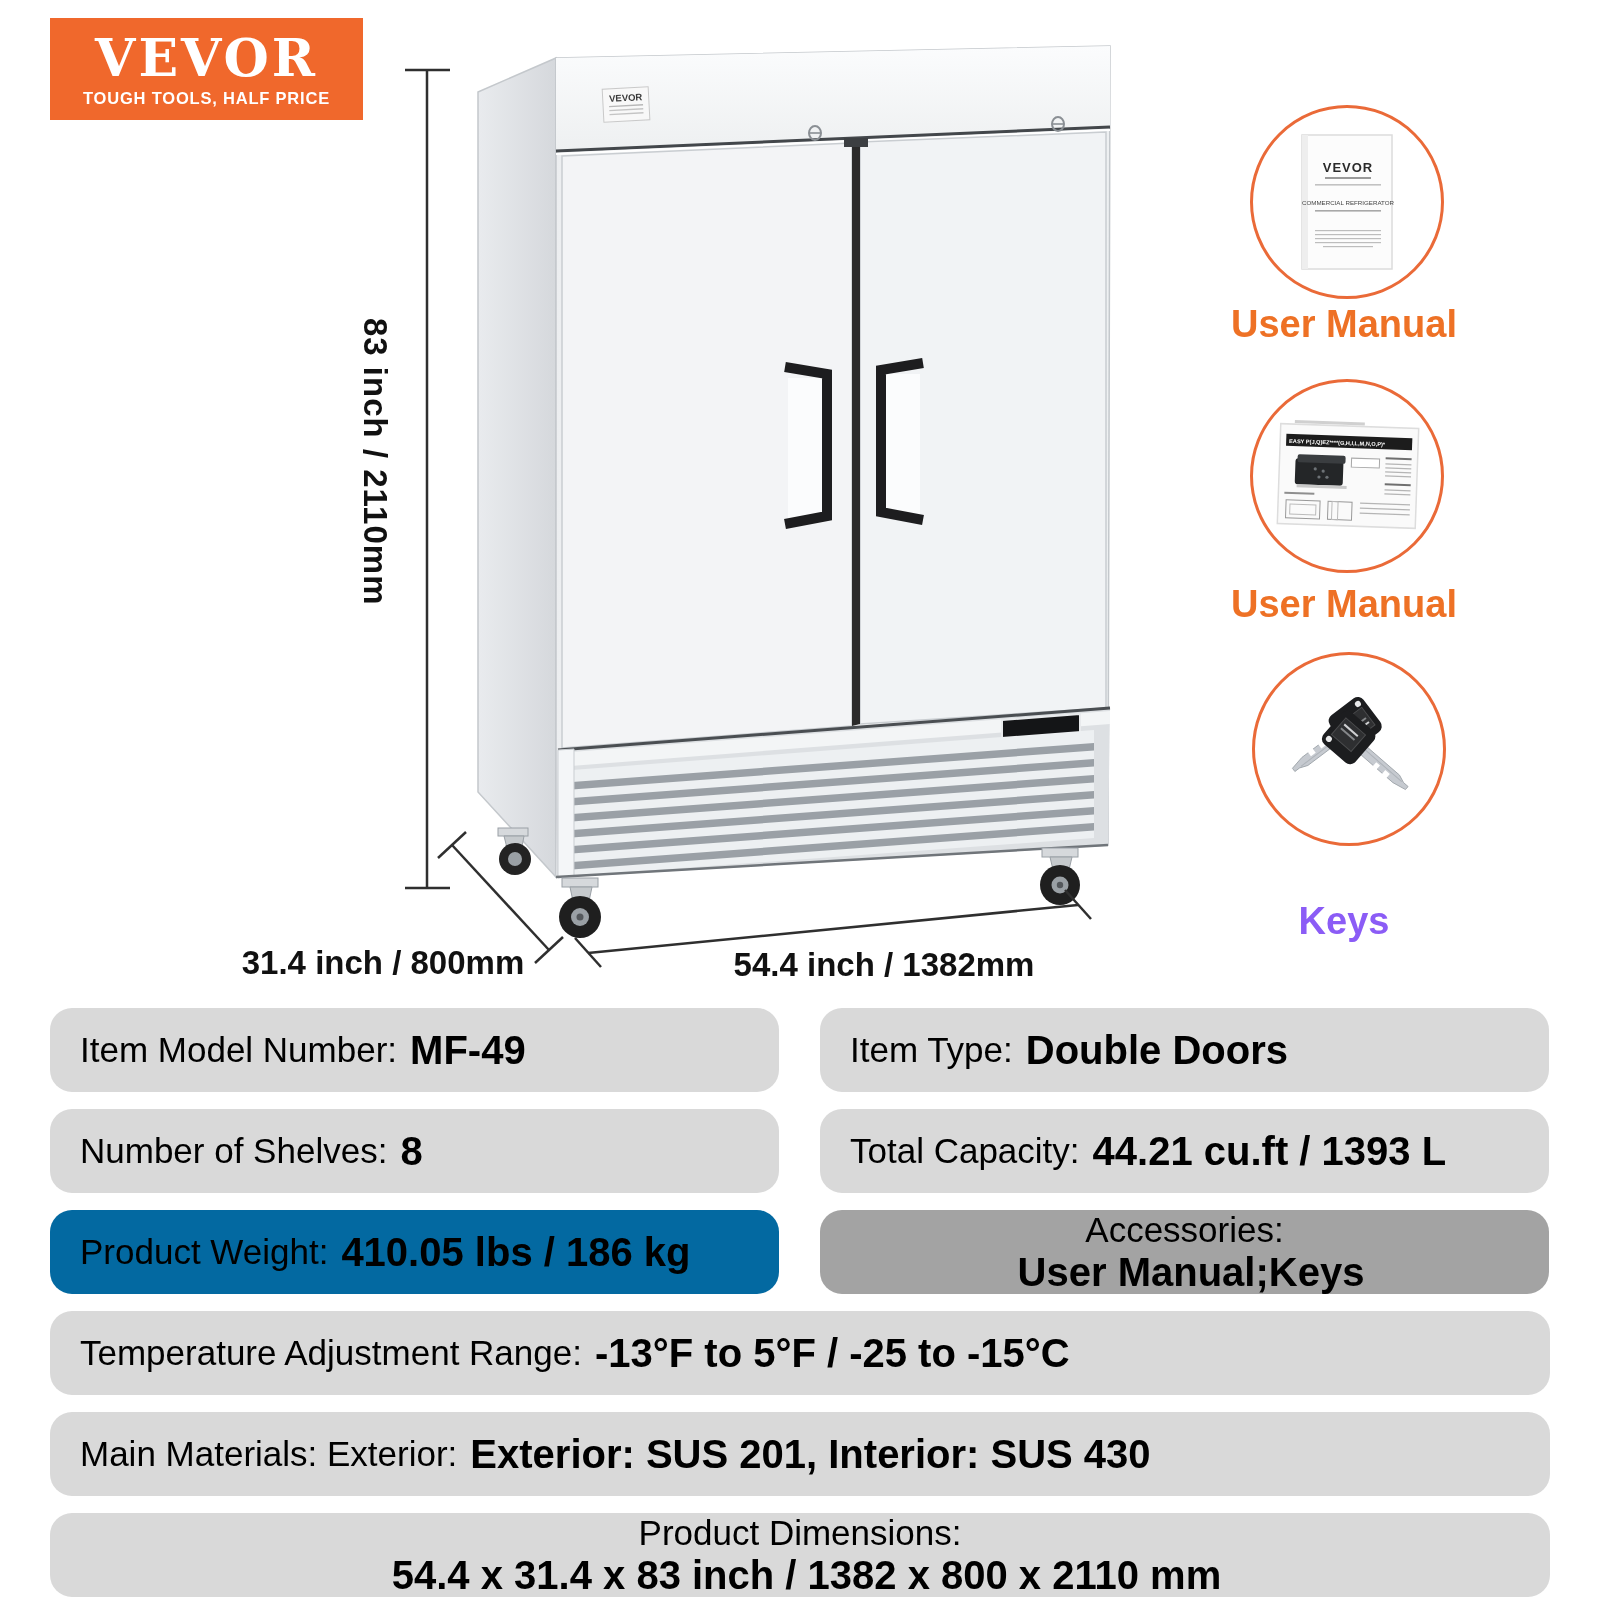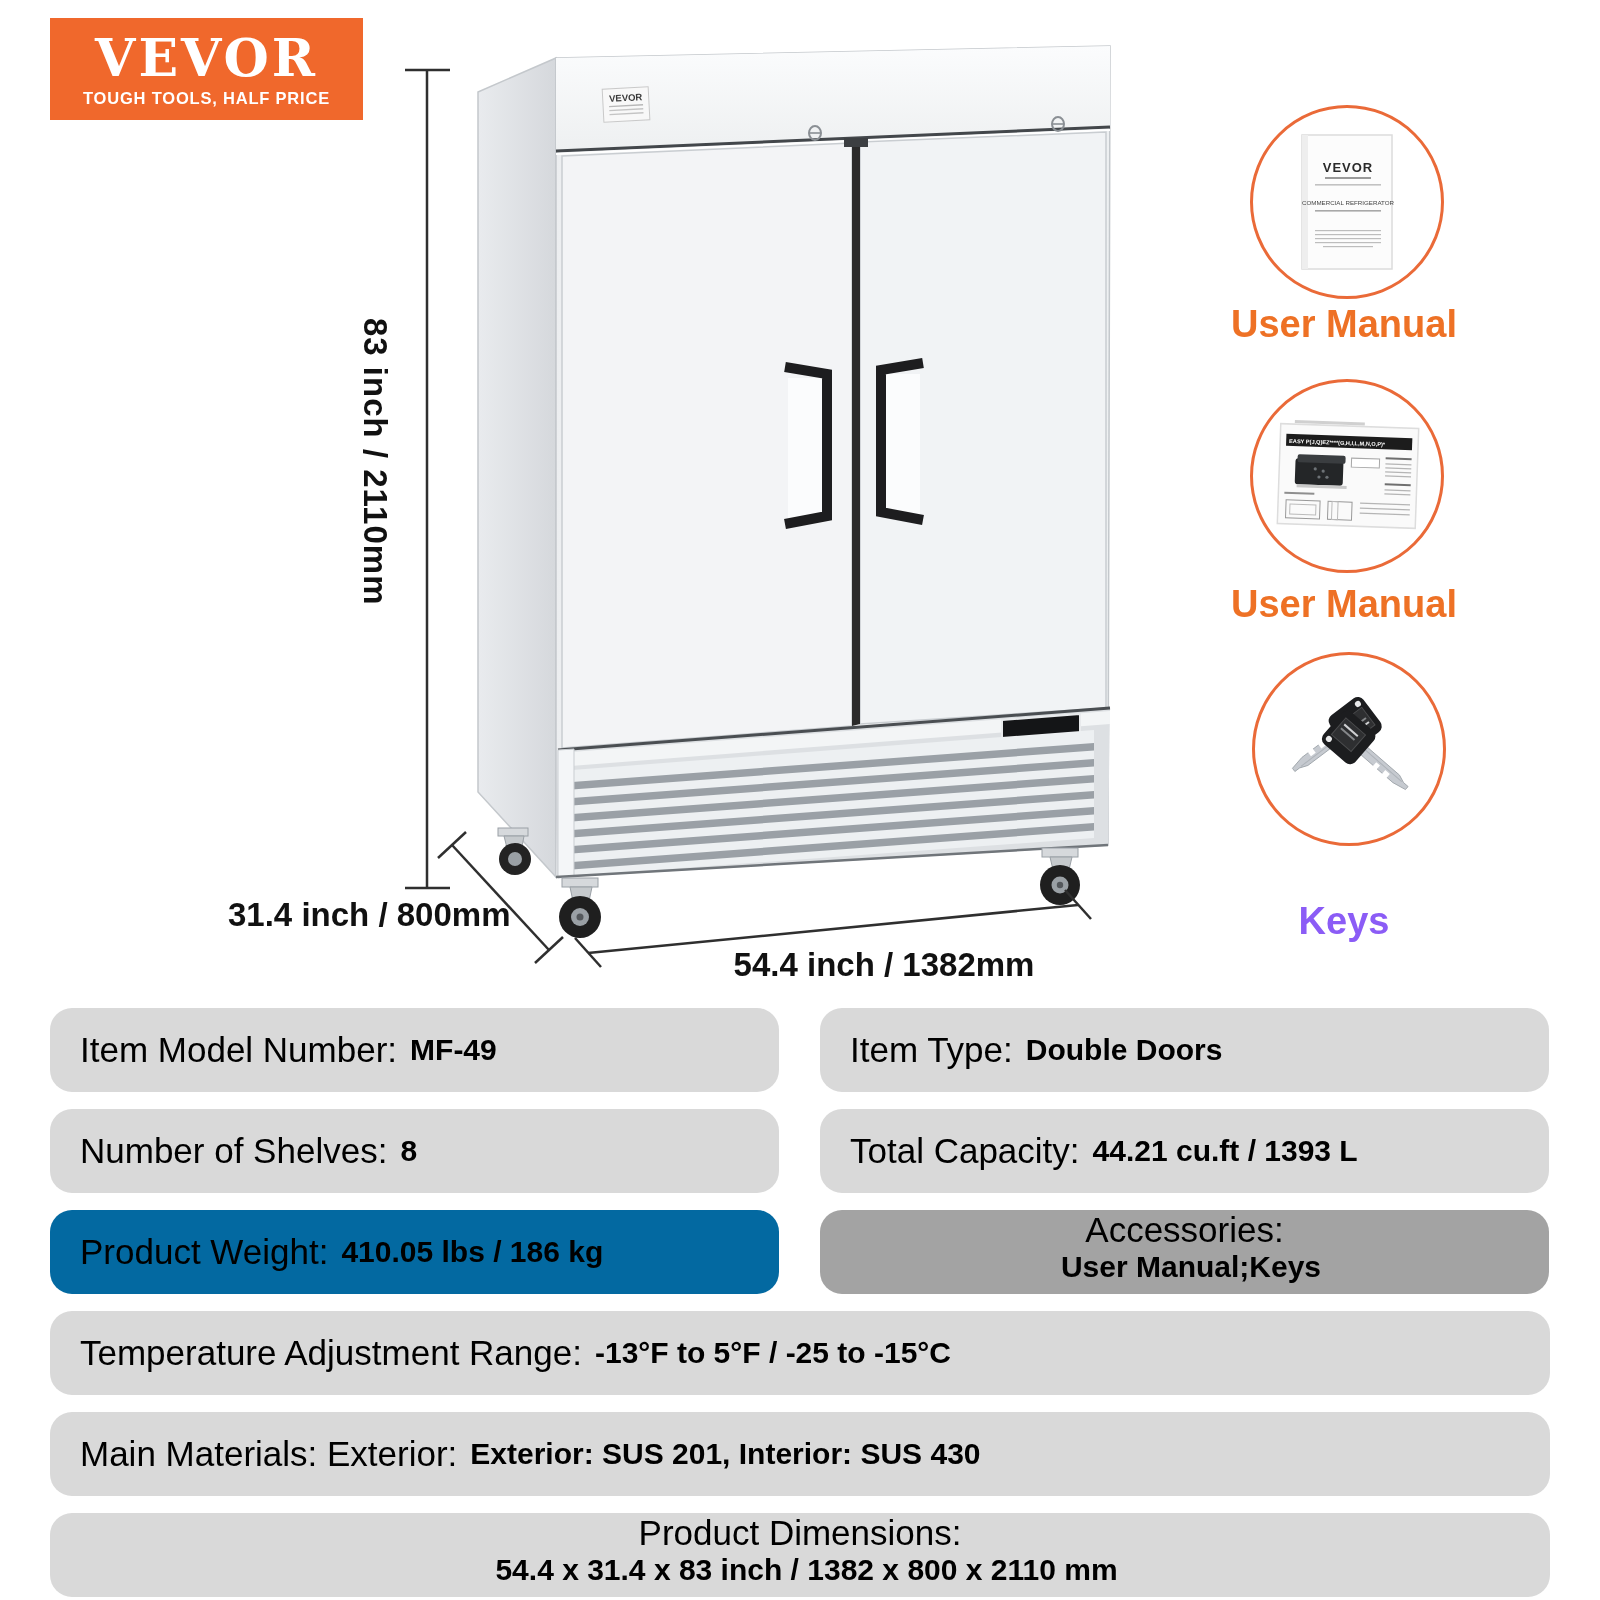--- a/index.html
+++ b/index.html
@@ -7,32 +7,32 @@
         font-family:"Liberation Sans",sans-serif;}
   
   .logo{position:absolute;left:50px;top:18px;width:313px;height:102px;display:flex;
         flex-direction:column;align-items:center;justify-content:center;}
   .logo .brand{font-family:"DejaVu Serif",serif;font-weight:bold;font-size:52px;line-height:54px;
         color:#ffffff;letter-spacing:3px;}
   .logo .tagline{font-size:16.5px;font-weight:bold;color:#ffffff;letter-spacing:0.8px;margin-top:4px;}
   
   .dim{position:absolute;color:#111;font-weight:bold;font-size:33px;}
   .dim-h{left:356px;top:318px;writing-mode:vertical-rl;letter-spacing:1px;}
-  .dim-d{left:228px;top:896px;width:310px;text-align:left;}
+  .dim-d{left:228px;top:944px;width:310px;text-align:center;}
   .dim-w{left:724px;top:946px;width:320px;text-align:center;}
   
   .acc-circle{position:absolute;width:188px;height:188px;border-radius:50%;background:#fff;}
   .acc-label{position:absolute;left:1154px;width:380px;text-align:center;font-size:38px;font-weight:bold;}
   
   .spec-grid{position:absolute;left:50px;top:1008px;width:1500px;display:flex;flex-wrap:wrap;
         column-gap:41px;row-gap:17px;}
   .spec-row{height:84px;border-radius:22px;display:flex;align-items:center;
         padding:0 30px;box-sizing:border-box;white-space:nowrap;}
   .spec-row .lab{font-size:35px;color:#000;}
-  .spec-row .val{font-size:30px;font-weight:bold;color:#000;margin-left:13px;}
+  .spec-row .val{font-size:40px;font-weight:bold;color:#000;margin-left:13px;}
   .half{width:729px;}
   .full{width:1500px;}
   svg text{font-family:"Liberation Sans",sans-serif;}
 </style>
 </head>
 <body>
 
 <div id="page">
 
   <div class="logo" style="background:#F0682C;">

